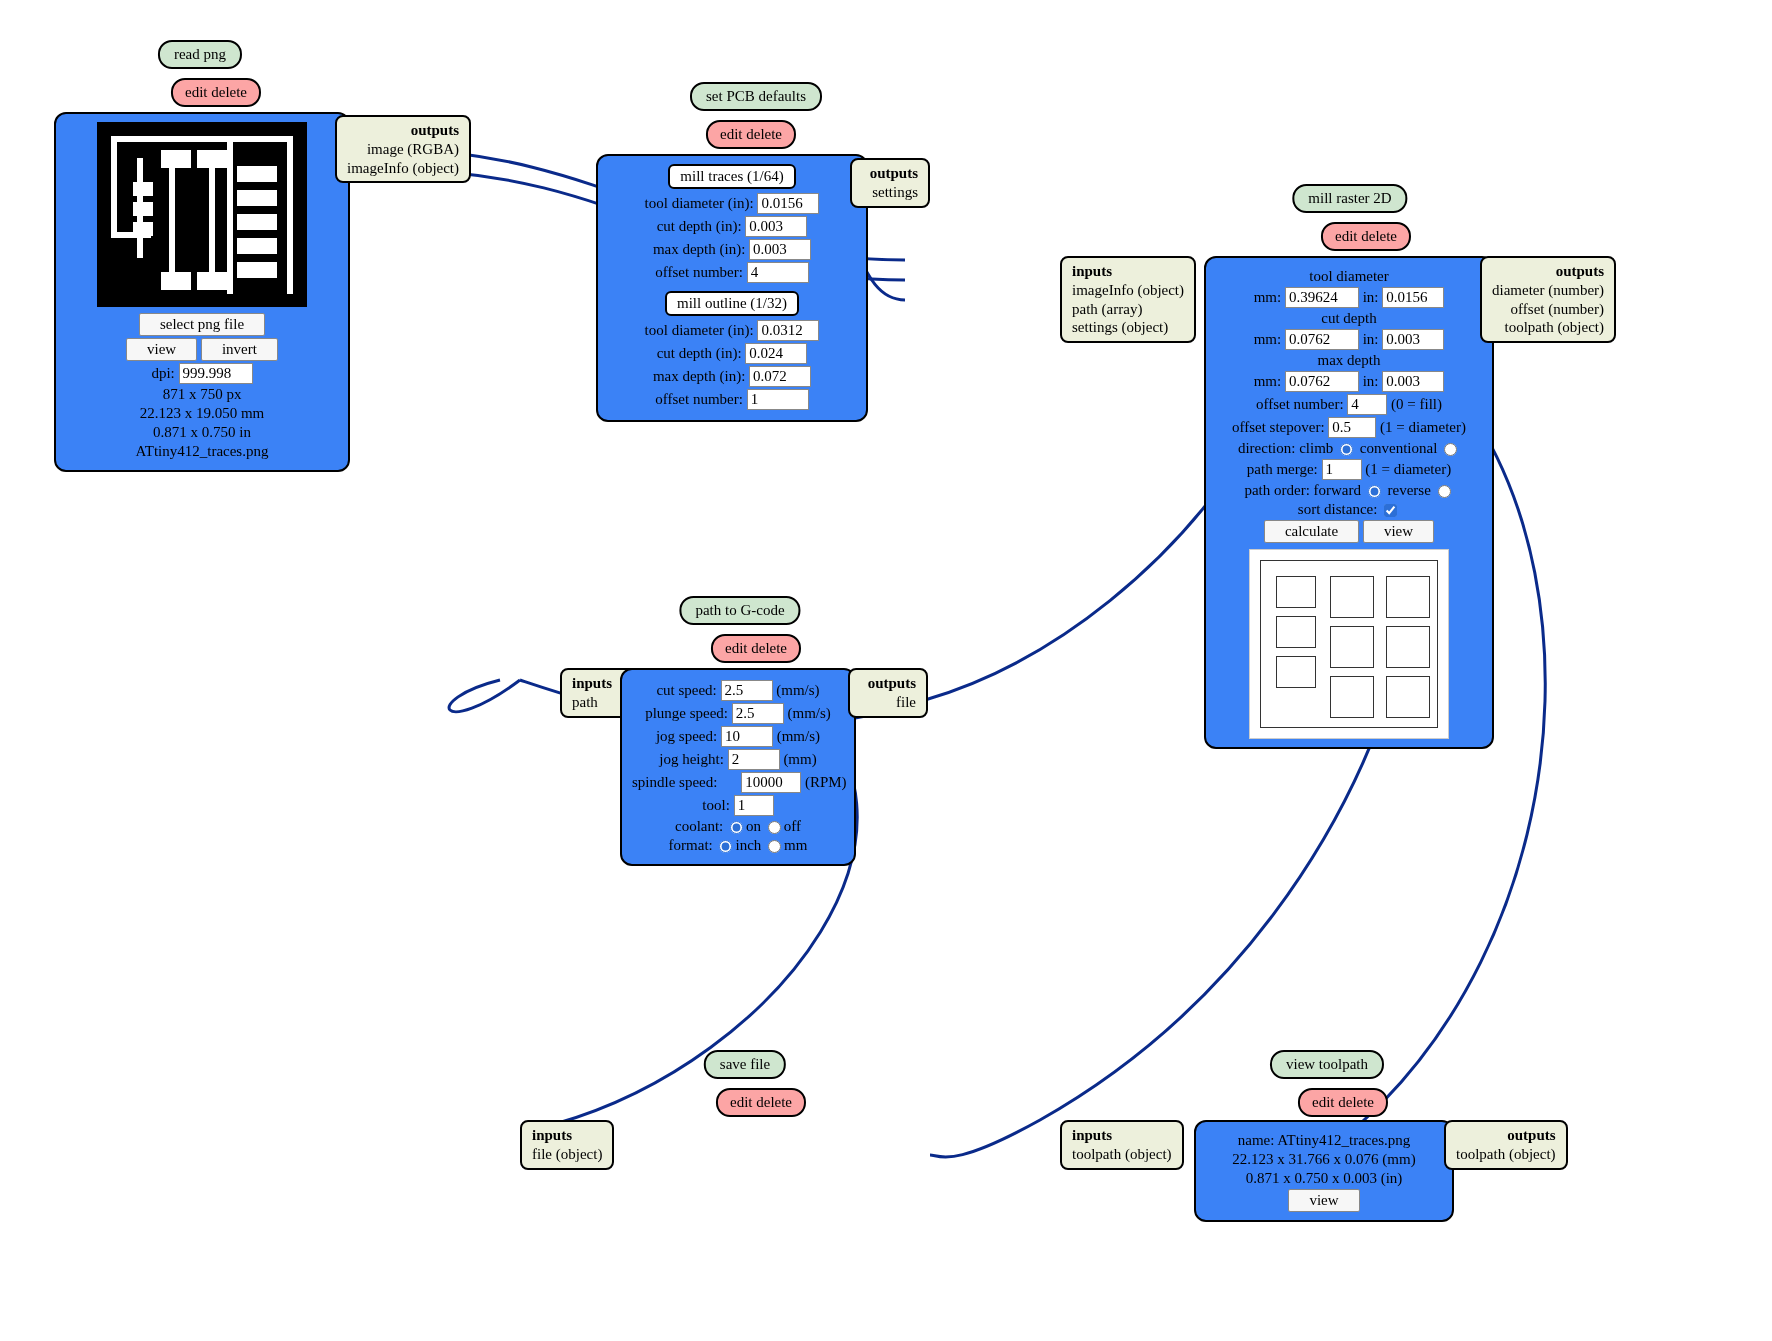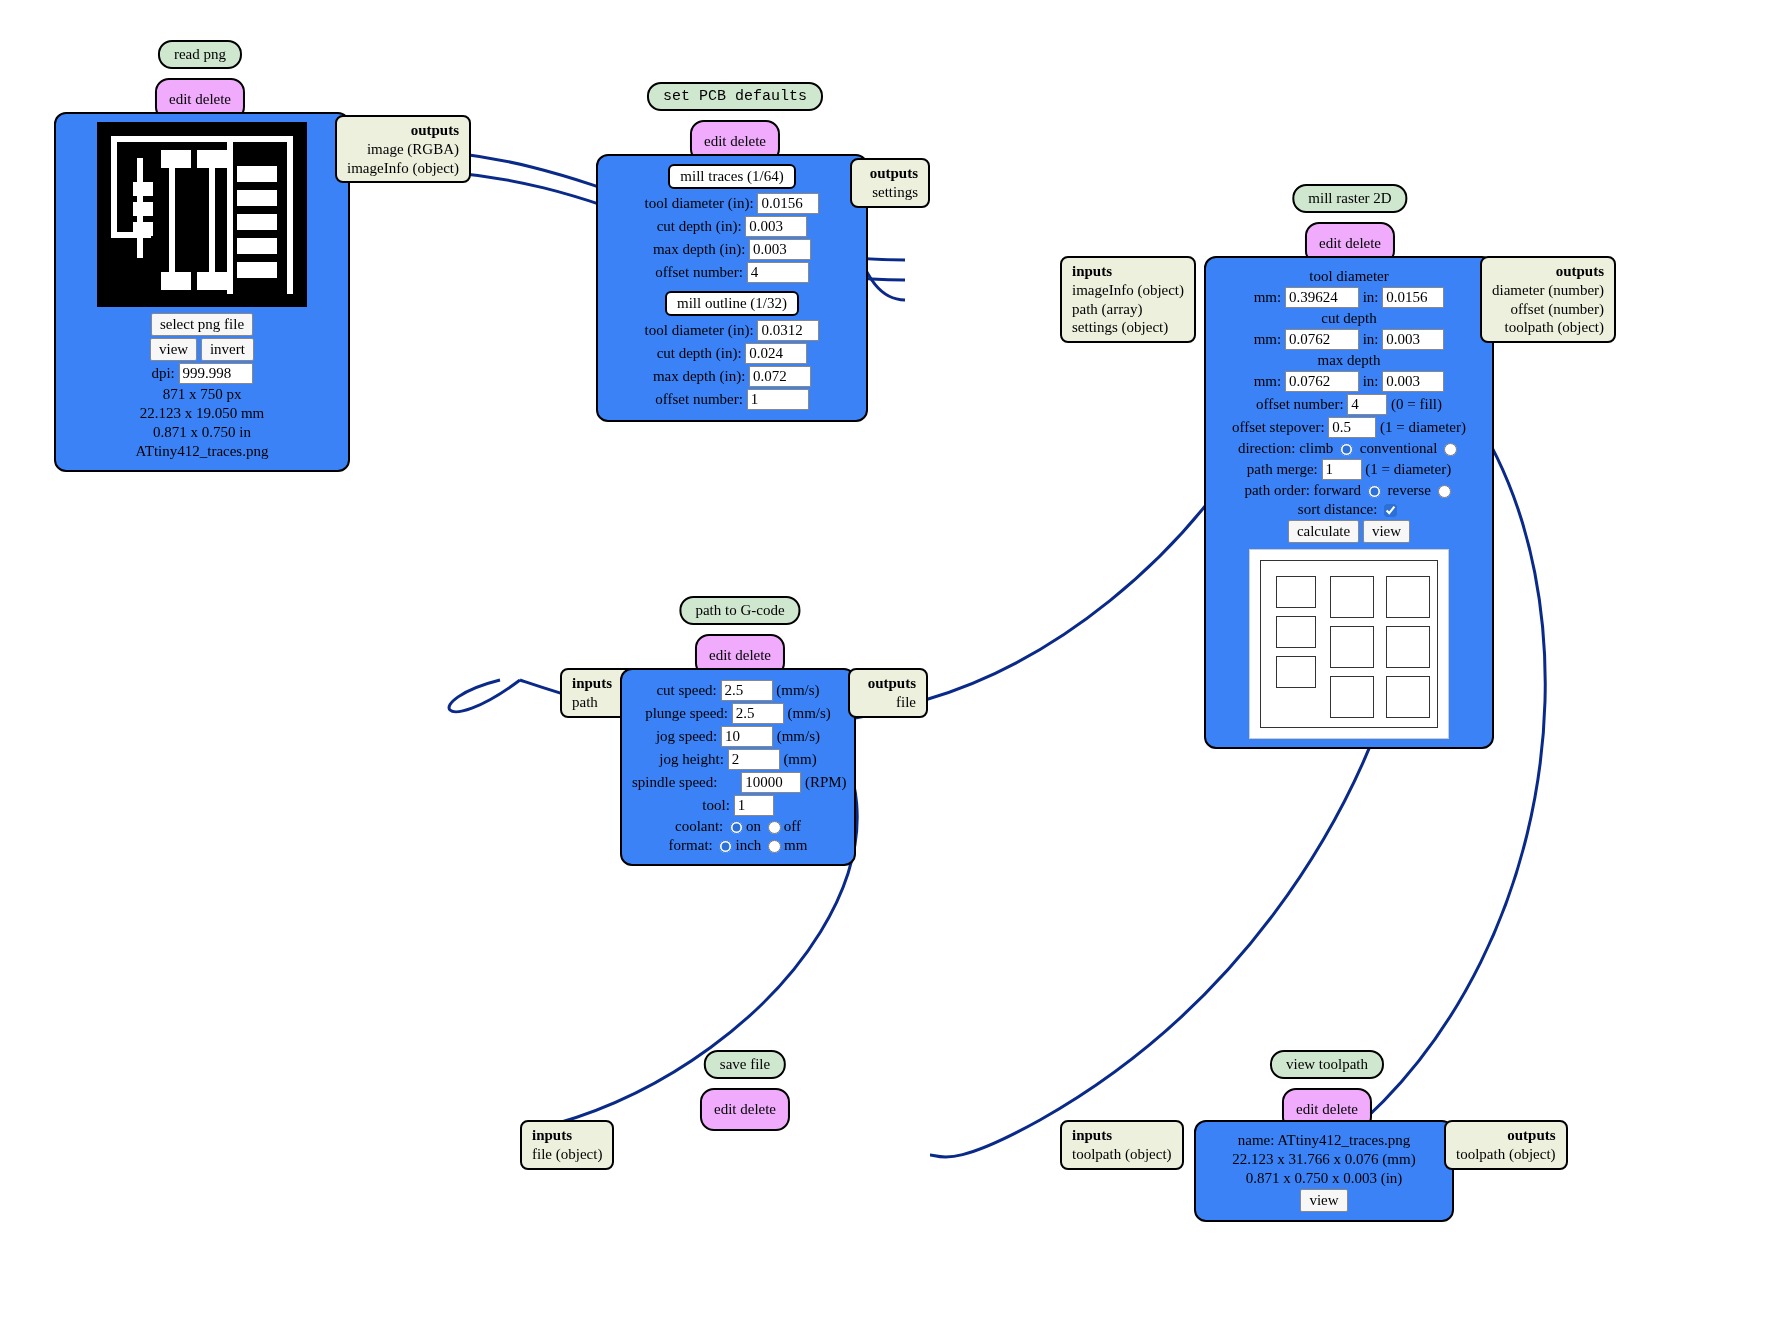--- a/index.html
+++ b/index.html
@@ -40,26 +40,27 @@
     border: 2px solid #000;
     border-radius: 14px;
     padding: 4px 14px;
     font-weight: normal;
     text-align: center;
     white-space: nowrap;
   }
   .edit-pill {
     position: absolute;
     transform: translateX(-50%);
-    background: #f0abfc;
+    background: #fca5a5;
     border: 2px solid #000;
     border-radius: 14px;
-    padding: 11px 12px;
+    padding: 4px 12px;
     white-space: nowrap;
     font-size: 15px;
+    margin-left: 16px;
   }
   .edit-pill span { cursor: pointer; }
   .port {
     position: absolute;
     background: #edf0dc;
     border: 2px solid #000;
     border-radius: 8px;
     padding: 4px 10px;
     min-width: 80px;
     text-align: left;
@@ -78,21 +79,21 @@
     background: #fff;
     width: 62px;
     text-align: left;
     vertical-align: baseline;
   }
   input.txt.wide { width: 74px; }
   .btn {
     font: inherit;
     border: 1px solid #888;
     background: #f7f7f7;
-    padding: 2px 8px;
+    padding: 2px 20px;
     border-radius: 2px;
     cursor: pointer;
   }
   .pcb-img {
     width: 210px; height: 185px; background:#000; margin: 0 auto 6px auto; position: relative;
   }
   .trace { position:absolute; background:#fff; }
   .toolpath-img {
     width: 200px; height: 190px; background:#fff; border:1px solid #ccc; margin: 6px auto 0 auto; position:relative; overflow:hidden;
   }
@@ -152,21 +153,21 @@
   <div class="row">22.123 x 19.050 mm</div>
   <div class="row">0.871 x 0.750 in</div>
   <div class="row">ATtiny412_traces.png</div>
 </div>
 <div class="port out" style="left:335px; top:115px;">
   <span class="ph">outputs</span>
   <div>image (RGBA)</div>
   <div>imageInfo (object)</div>
 </div>
 
-<div class="title-pill" style="left:735px; top:82px;font-family:Liberation Mono, monospace;"><span>set PCB defaults</span></div>
+<div class="title-pill" style="left:756px; top:82px;"><span>set PCB defaults</span></div>
 <div class="edit-pill" style="left:735px; top:120px;"><span>edit</span> <span>delete</span></div>
 <div class="node" style="left:596px; top:154px; width:272px;">
   <button class="title-btn">mill traces (1/64)</button>
   <div class="row"><span class="lbl">tool diameter (in):</span> <input class="txt" value="0.0156" style=""></div>
   <div class="row"><span class="lbl">cut depth (in):</span> <input class="txt" value="0.003" style=""></div>
   <div class="row"><span class="lbl">max depth (in):</span> <input class="txt" value="0.003" style=""></div>
   <div class="row"><span class="lbl">offset number:</span> <input class="txt" value="4" style=""></div>
   <button class="title-btn" style="margin-top:8px;">mill outline (1/32)</button>
   <div class="row"><span class="lbl">tool diameter (in):</span> <input class="txt" value="0.0312" style=""></div>
   <div class="row"><span class="lbl">cut depth (in):</span> <input class="txt" value="0.024" style=""></div>

